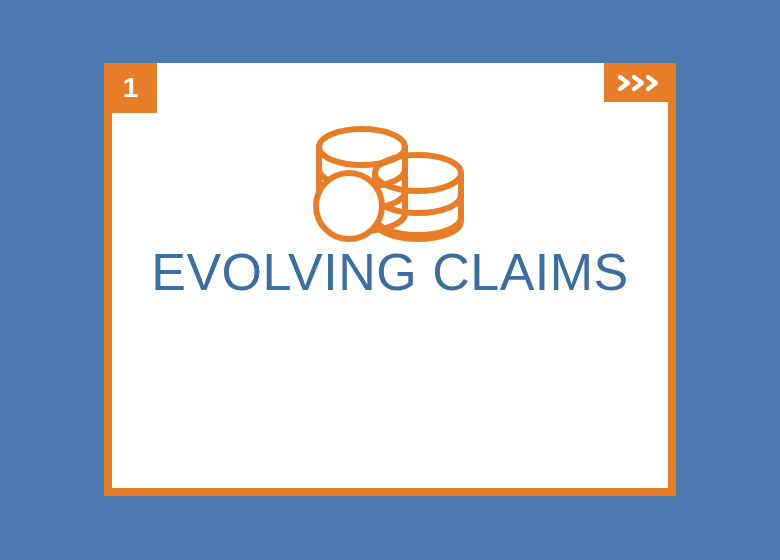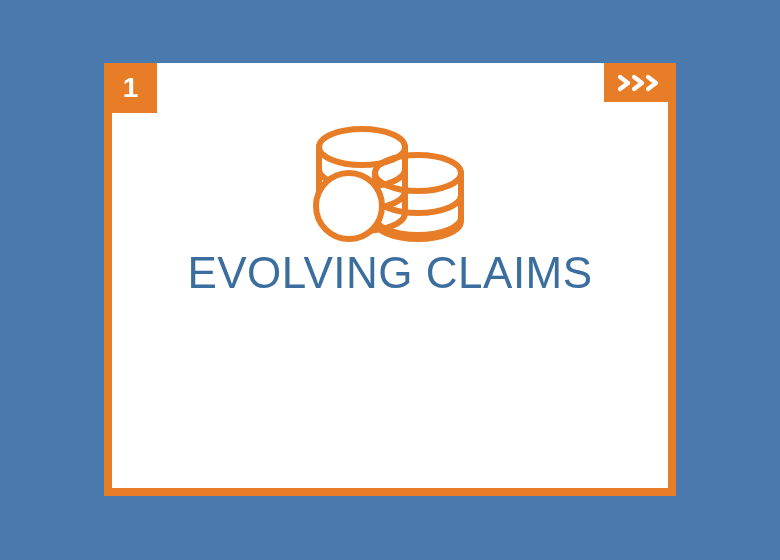--- a/index.html
+++ b/index.html
@@ -95,21 +95,21 @@
 
   
   #title-block {
     position: absolute;
     left: 20px;
     right: 20px;
     top: 185px;
     text-align: center;
     color: #3b6e9e;
     font-family: "Liberation Sans", sans-serif;
-    font-size: 44px;
+    font-size: 52px;
     font-weight: normal;
     line-height: 49px;
     letter-spacing: 0.5px;
     white-space: nowrap;
   }
   #title-block .tline { display: block; }
 </style>
 </head>
 <body>
 

